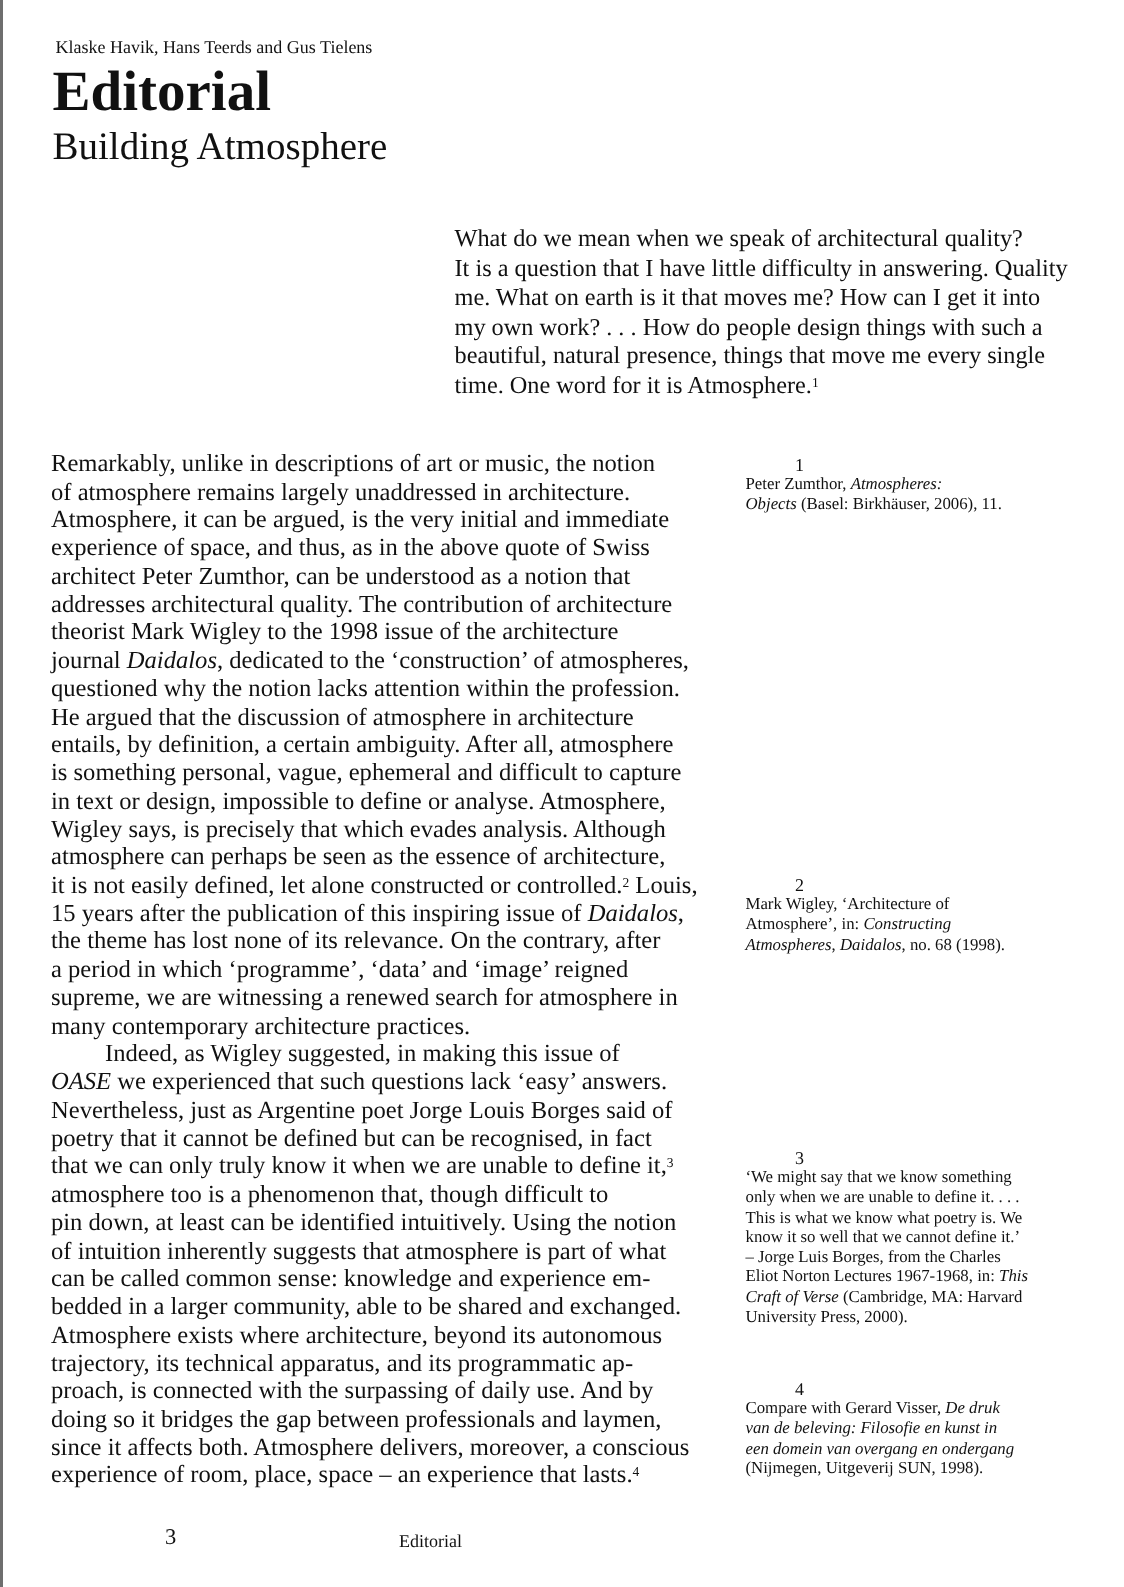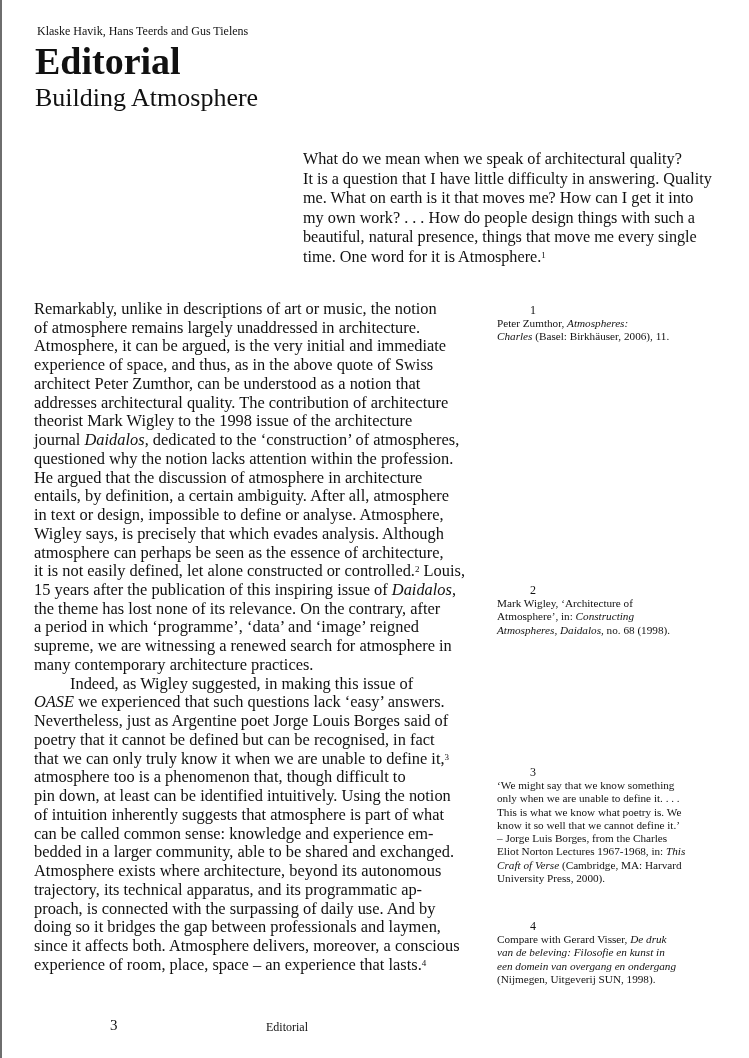--- a/index.html
+++ b/index.html
@@ -49,20 +49,21 @@
   <span class="ln">of atmosphere remains largely unaddressed in architecture.</span>
   <span class="ln">Atmosphere, it can be argued, is the very initial and immediate</span>
   <span class="ln">experience of space, and thus, as in the above quote of Swiss</span>
   <span class="ln">architect Peter Zumthor, can be understood as a notion that</span>
   <span class="ln">addresses architectural quality. The contribution of architecture</span>
   <span class="ln">theorist Mark Wigley to the 1998 issue of the architecture</span>
   <span class="ln"><span>journal </span><i>Daidalos</i><span>, dedicated to the ‘construction’ of atmospheres,</span></span>
   <span class="ln">questioned why the notion lacks attention within the profession.</span>
   <span class="ln">He argued that the discussion of atmosphere in architecture</span>
   <span class="ln">entails, by definition, a certain ambiguity. After all, atmosphere</span>
+  <span class="ln">is something personal, vague, ephemeral and difficult to capture</span>
   <span class="ln">in text or design, impossible to define or analyse. Atmosphere,</span>
   <span class="ln">Wigley says, is precisely that which evades analysis. Although</span>
   <span class="ln">atmosphere can perhaps be seen as the essence of architecture,</span>
   <span class="ln"><span>it is not easily defined, let alone constructed or controlled.</span><sup>2</sup><span> Louis,</span></span>
   <span class="ln"><span>15 years after the publication of this inspiring issue of </span><i>Daidalos</i><span>,</span></span>
   <span class="ln">the theme has lost none of its relevance. On the contrary, after</span>
   <span class="ln"> a period in which ‘programme’, ‘data’ and ‘image’ reigned</span>
   <span class="ln">supreme, we are witnessing a renewed search for atmosphere in</span>
   <span class="ln">many contemporary architecture practices.</span>
   <span class="ln indent">Indeed, as Wigley suggested, in making this issue of</span>
@@ -79,21 +80,21 @@
   <span class="ln">trajectory, its technical apparatus, and its programmatic ap-</span>
   <span class="ln">proach, is connected with the surpassing of daily use. And by</span>
   <span class="ln">doing so it bridges the gap between professionals and laymen,</span>
   <span class="ln">since it affects both. Atmosphere delivers, moreover, a conscious</span>
   <span class="ln"><span>experience of room, place, space – an experience that lasts.</span><sup>4</sup></span>
 </div>
 
 <div class="fn fn1">
   <span class="num">1</span>
   <span class="ln"><span>Peter Zumthor, </span><i>Atmospheres:</i></span>
-  <span class="ln"><i>Charles</i><span> (Basel: Birkhäuser, 2006), 11.</span></span>
+  <span class="ln"><i>Objects</i><span> (Basel: Birkhäuser, 2006), 11.</span></span>
 </div>
 
 <div class="fn fn2">
   <span class="num">2</span>
   <span class="ln">Mark Wigley, ‘Architecture of</span>
   <span class="ln"><span>Atmosphere’, in: </span><i>Constructing</i></span>
   <span class="ln"><i>Atmospheres</i><span>, </span><i>Daidalos</i><span>, no. 68 (1998).</span></span>
 </div>
 
 <div class="fn fn3">

